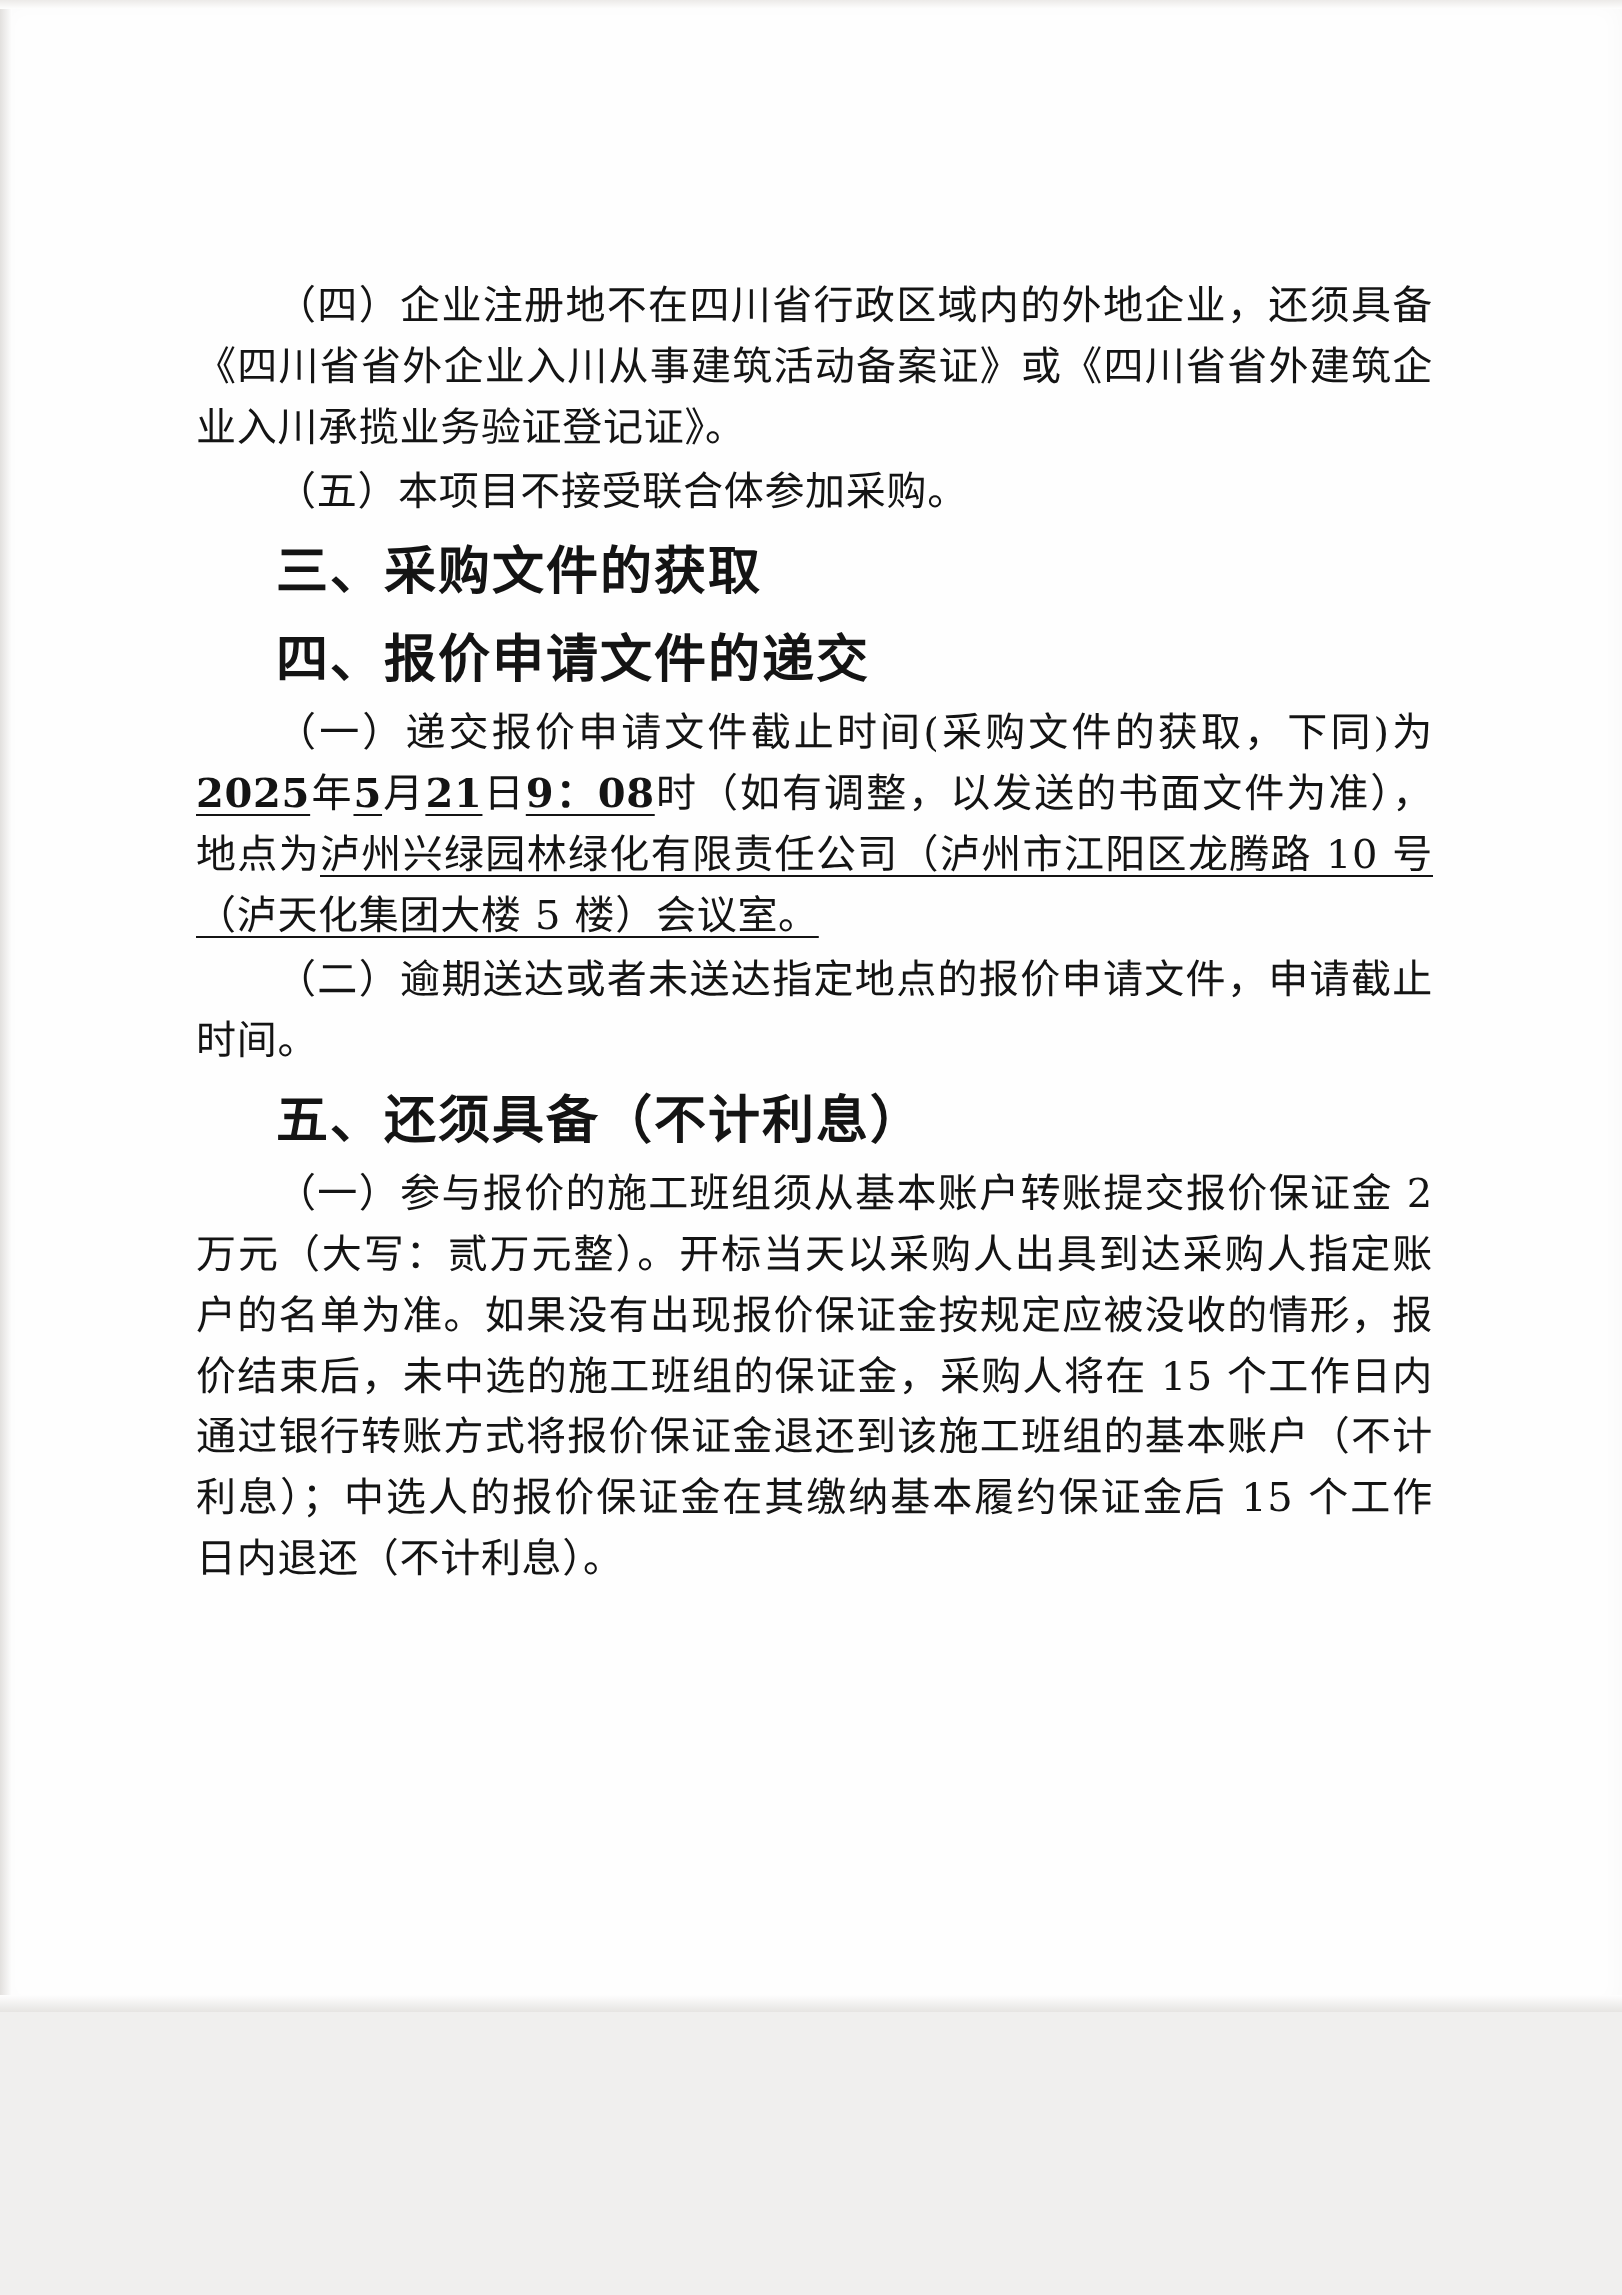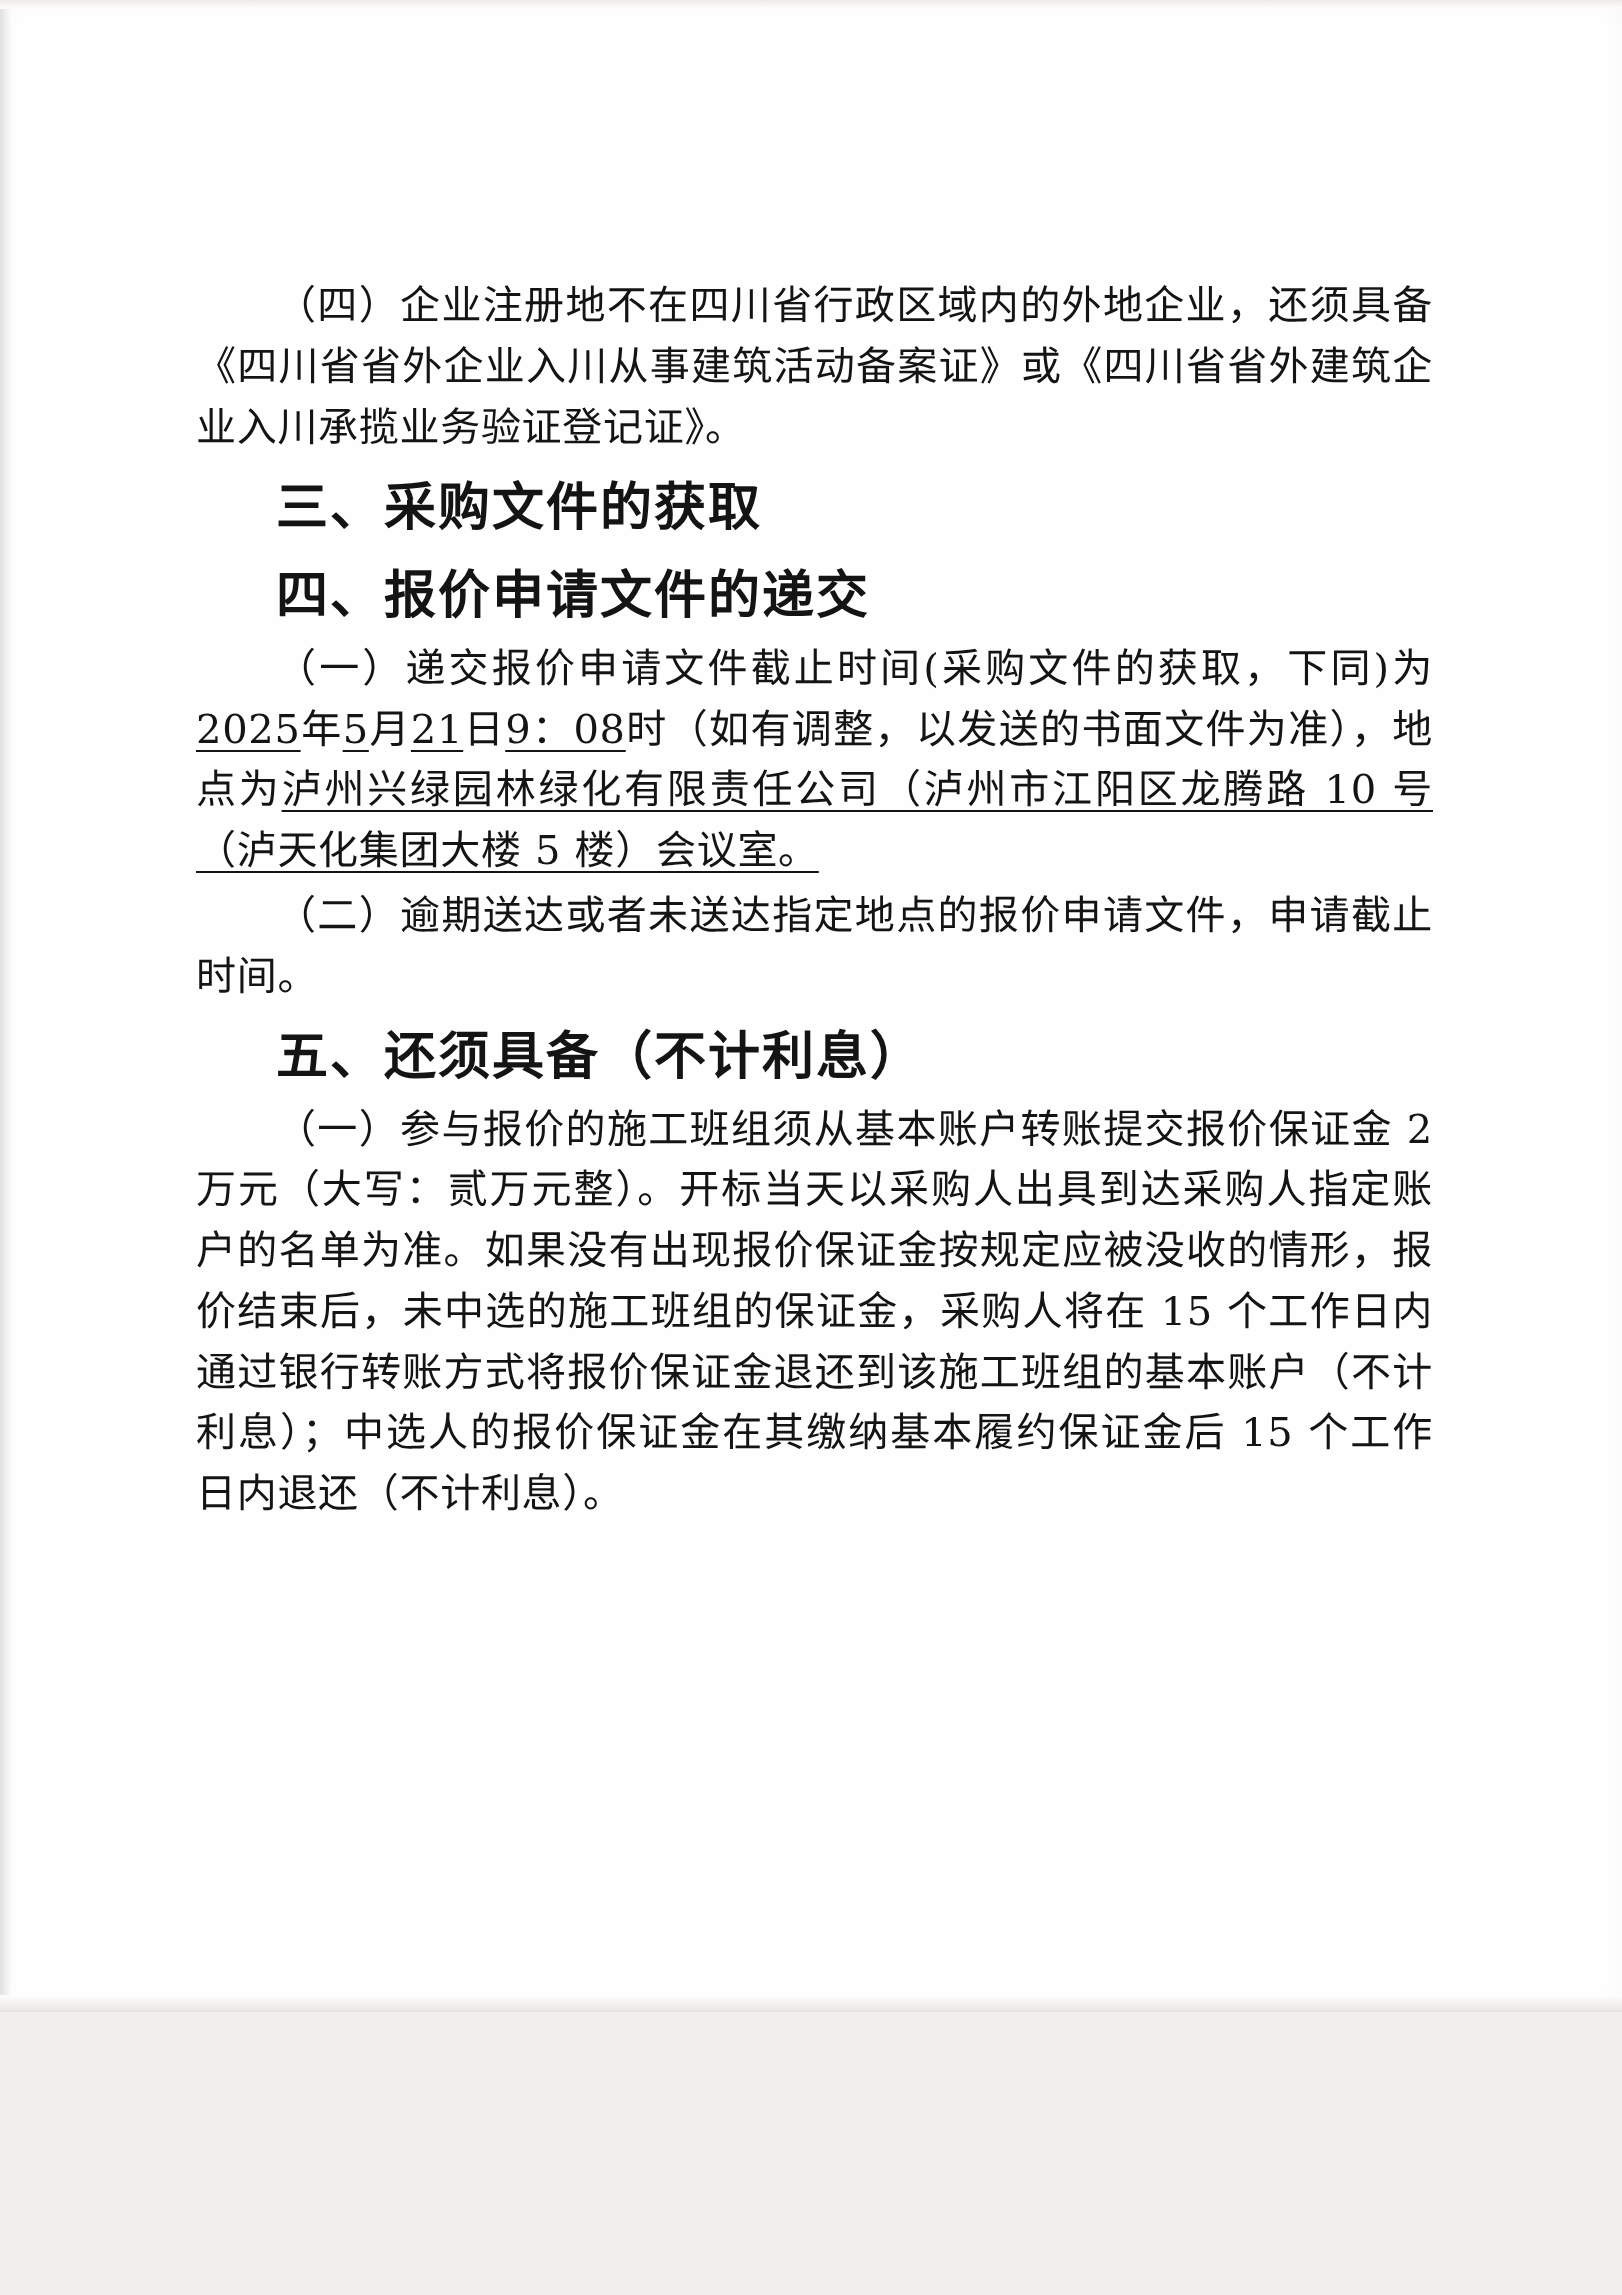--- a/index.html
+++ b/index.html
@@ -82,20 +82,21 @@
   }
 
   .u {
     text-decoration: underline;
     text-underline-offset: 6.5px;
     text-decoration-thickness: 2px;
   }
 
   .nums {
     font-family: "DejaVu Serif", "Liberation Serif", serif;
+    font-weight: bold;
   }
 
   .page-number {
     position: absolute;
     left: 0;
     right: 0;
     top: 2078px;
     text-align: center;
     font-family: "DejaVu Serif", "Liberation Serif", serif;
     font-size: 26px;
@@ -109,20 +110,21 @@
   <div class="scan-edge-left"></div>
   <div class="scan-edge-top"></div>
   <div class="scan-edge-bottom"></div>
   <div class="speck" style="left:19.6px; top:2153px; width:7.9px; height:6.5px;"></div>
   <div class="speck" style="left:9.2px; top:2163px; width:5.2px; height:4.6px;"></div>
 
   <div class="content">
 
     <p class="indent block">（四）企业注册地不在四川省行政区域内的外地企业，还须具备《四川省省外企业入川从事建筑活动备案证》或《四川省省外建筑企业入川承揽业务验证登记证》。</p>
 
+    <p class="indent block">（五）本项目不接受联合体参加采购。</p>
 
     <p class="heading block">三、采购文件的获取</p>
 
 
     <p class="heading block">四、报价申请文件的递交</p>
 
     <p class="indent block"><span>（一）递交报价申请文件截止时间(采购文件的获取，下同)为</span><span class="u nums">2025</span><span>年</span><span class="u nums">5</span><span>月</span><span class="u nums">21</span><span>日</span><span class="u nums">9：08</span><span>时</span><span>（如有调整，以发送的书面文件为准），地点为</span><span class="u">泸州兴绿园林绿化有限责任公司（泸州市江阳区龙腾路 10 号（泸天化集团大楼 5 楼）会议室。</span></p>
 
     <p class="indent block">（二）逾期送达或者未送达指定地点的报价申请文件，申请截止时间。</p>
 

